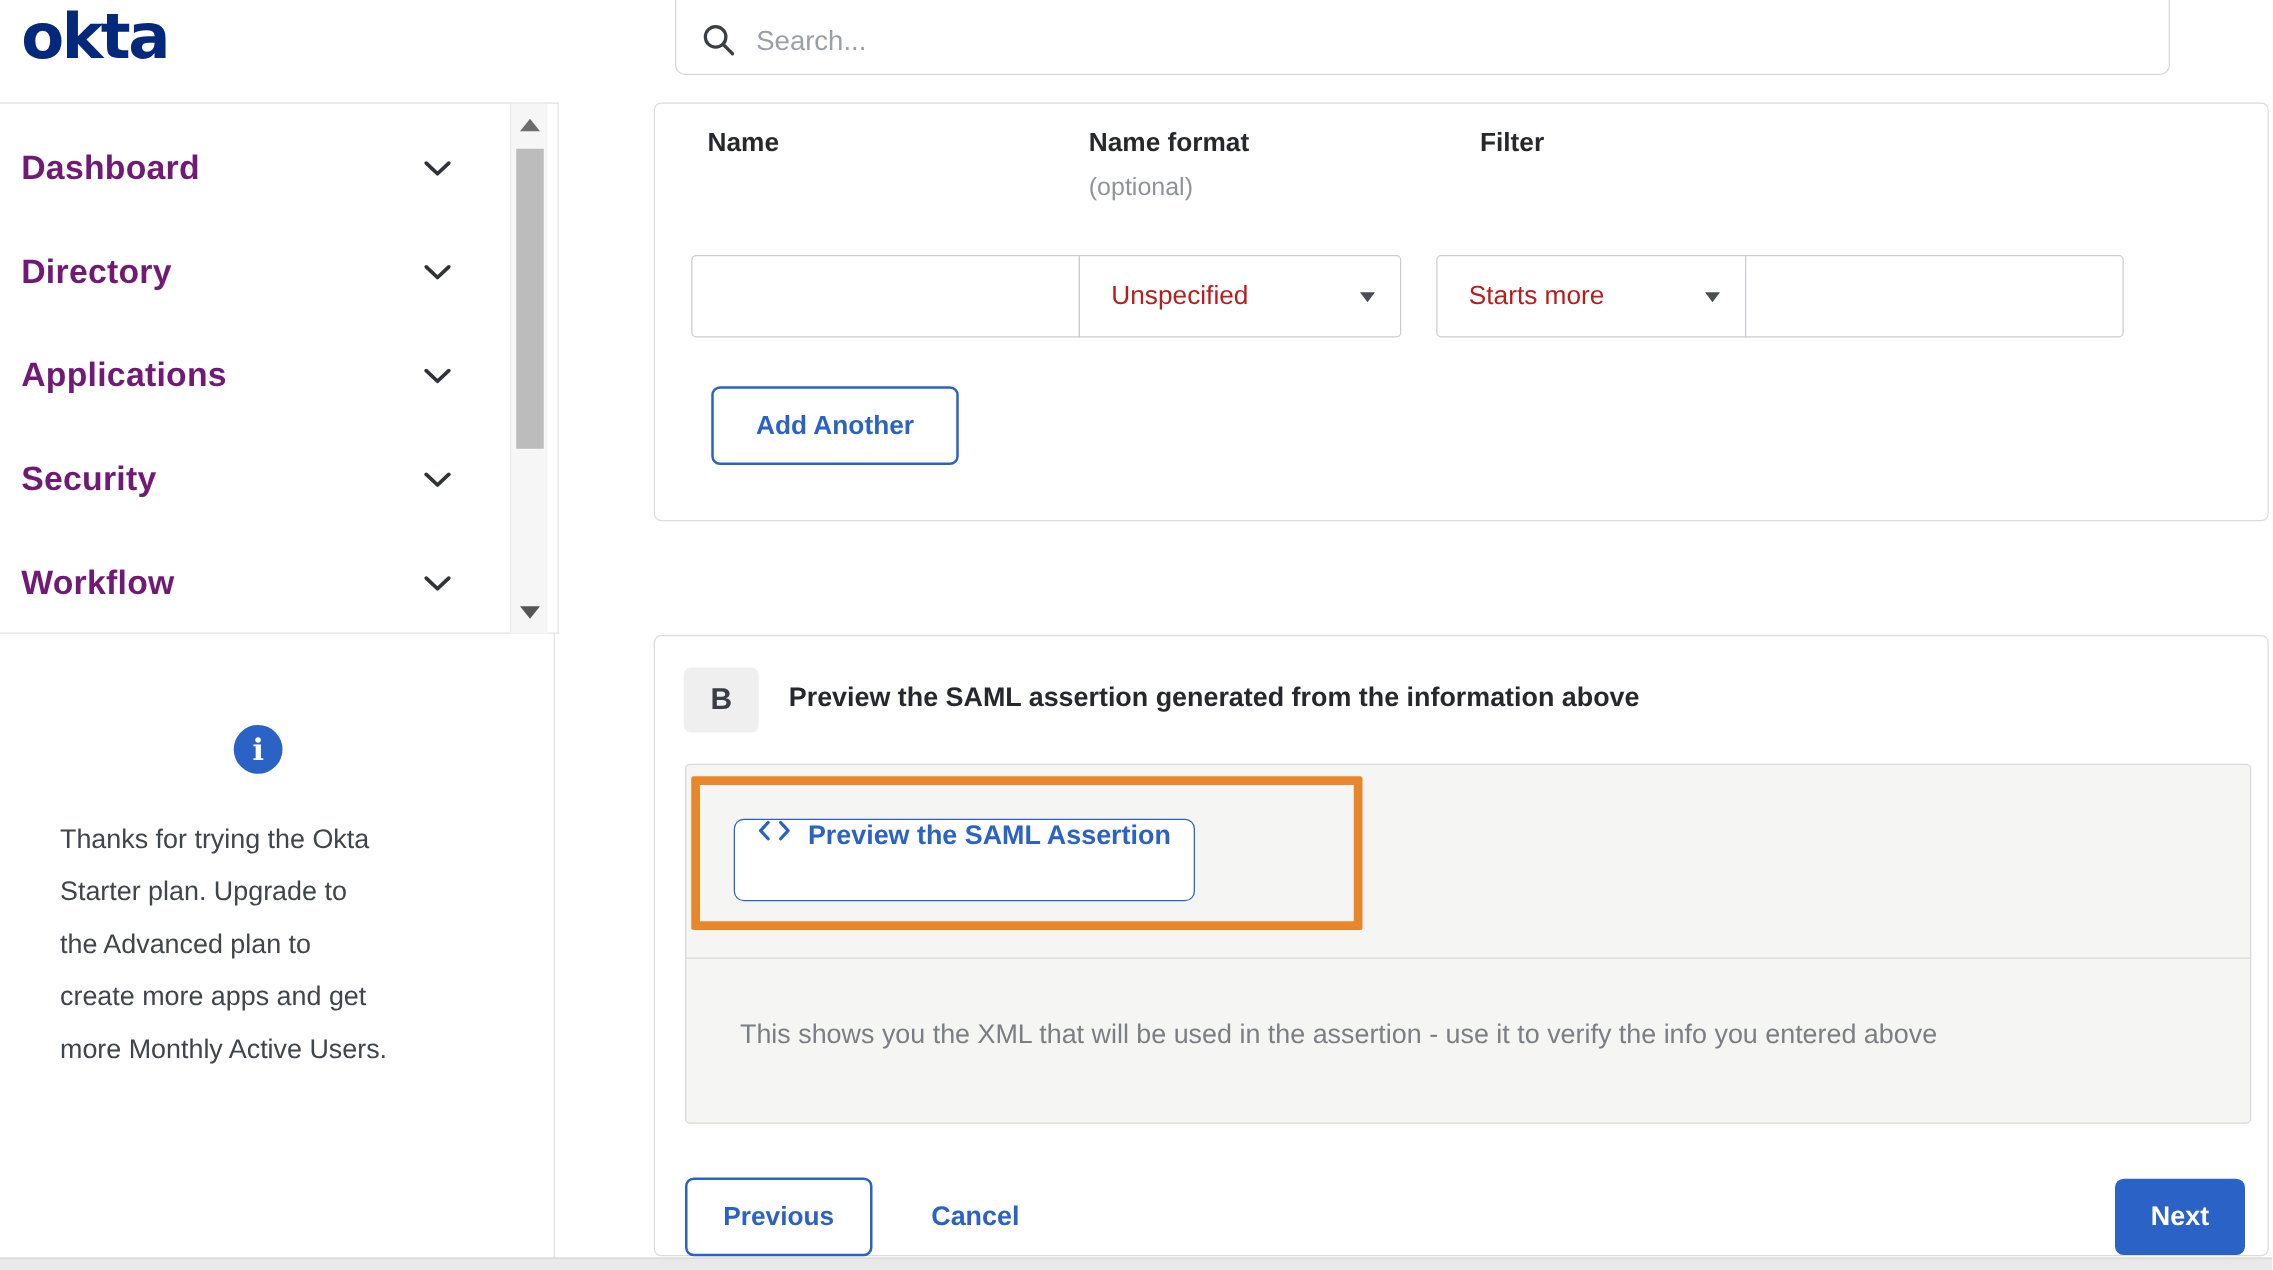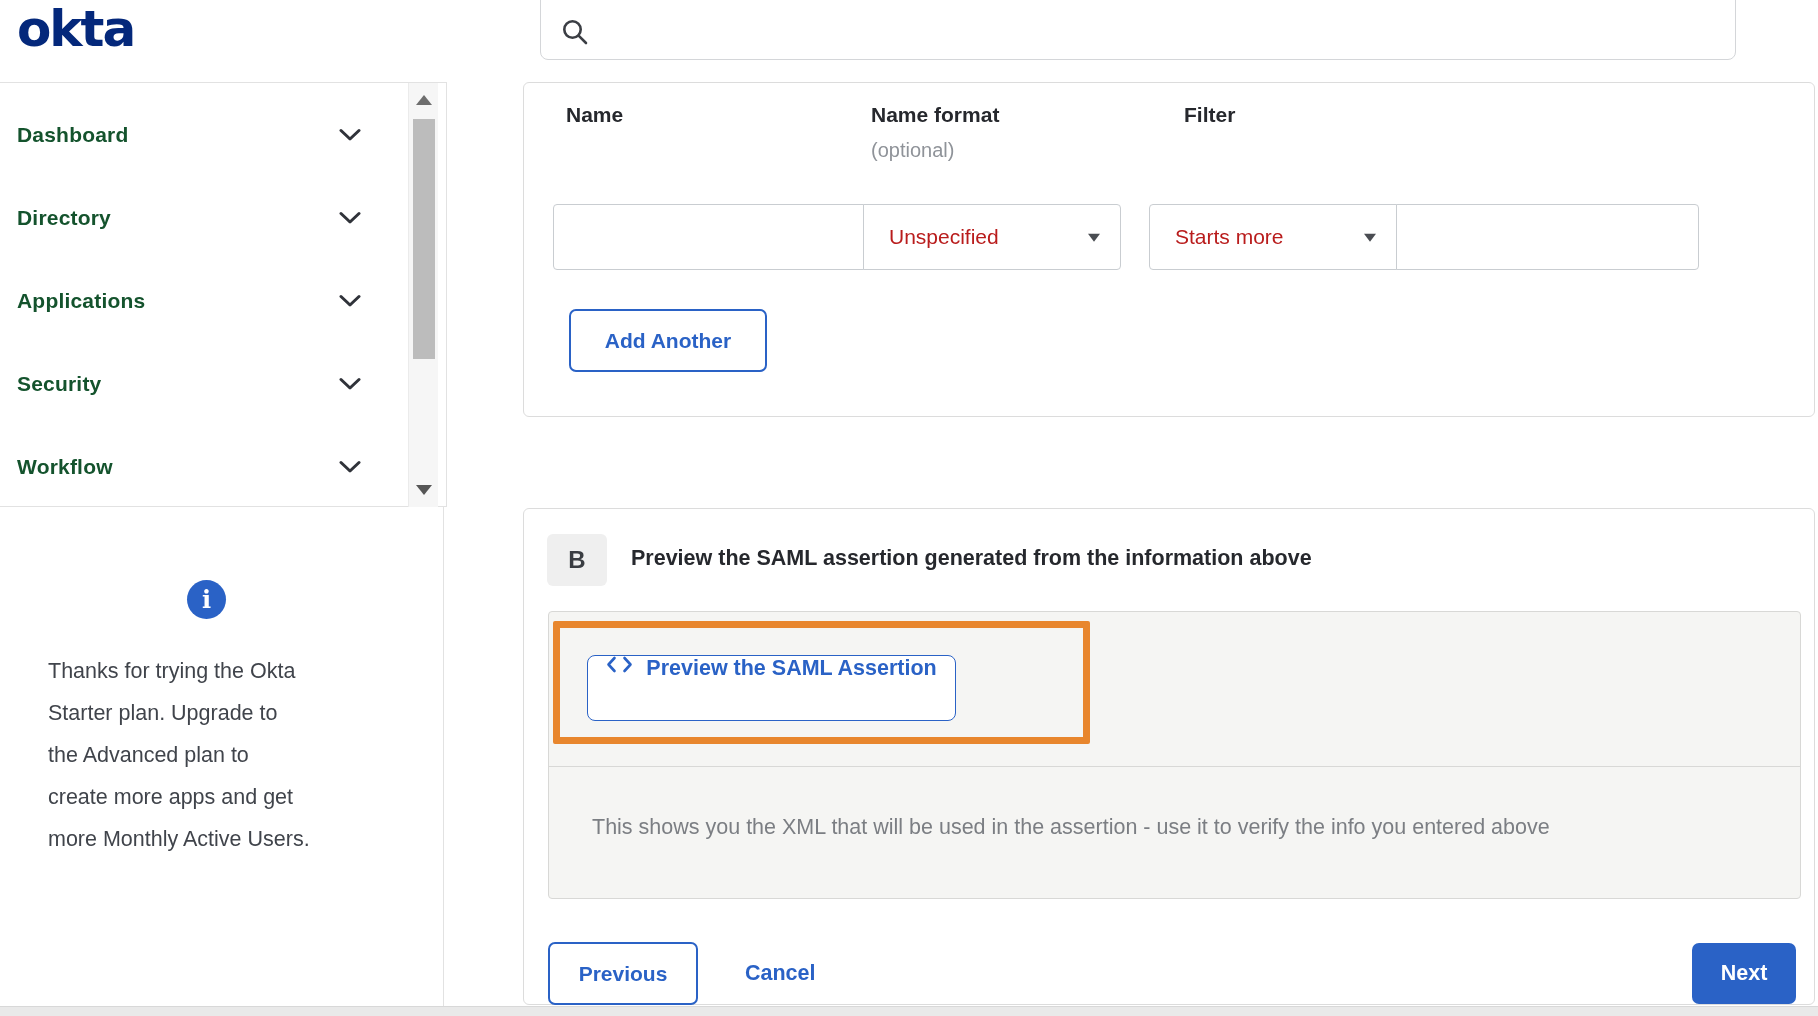--- a/index.html
+++ b/index.html
@@ -26,21 +26,21 @@
   }
   .search-input::placeholder { color:#9aa0a6; }
 
   
   .nav {
     position:absolute; left:0; top:82px; width:447px; height:425px; background:#fff;
     border-top:1px solid #e2e2e2; border-right:1px solid #e2e2e2; border-bottom:1px solid #e2e2e2;
     padding-top:10px;
   }
   .nav-item { position:relative; height:83px; display:flex; align-items:center; padding-left:17px; cursor:pointer; }
-  .nav-item .label { font-size:21px; font-weight:600; color:#14532d; letter-spacing:.2px; }
+  .nav-item .label { font-size:27px; font-weight:600; color:#701a75; letter-spacing:.2px; }
   .nav-item .chev { position:absolute; right:85px; top:50%; transform:translateY(-50%); }
 
   .v-scrollbar {
     position:absolute; left:408px; top:0; width:30px; height:424px;
     background:#f6f6f6; border-left:1px solid #ebebeb;
   }
   .sb-arrow-up, .sb-arrow-down { position:absolute; left:50%; transform:translateX(-50%); width:0; height:0;
     border-left:8px solid transparent; border-right:8px solid transparent; }
   .sb-arrow-up   { top:12px;    border-bottom:10px solid #6e6e6e; }
   .sb-arrow-down { bottom:12px; border-top:10px solid #565656; }
@@ -135,20 +135,21 @@
 
 <div class="page">
 
   <div class="logo">okta</div>
 
   <div class="search-box">
     <svg width="28" height="28" viewBox="0 0 28 28">
       <circle cx="11.5" cy="11.5" r="8.2" fill="none" stroke="#3b3e44" stroke-width="2.6"></circle>
       <line x1="17.6" y1="17.6" x2="25" y2="25" stroke="#3b3e44" stroke-width="2.6" stroke-linecap="round"></line>
     </svg>
+    <input class="search-input" value="" placeholder="Search..." style="">
   </div>
 
   <nav class="nav">
     <div class="nav-item">
       <span class="label">Dashboard</span>
       <svg class="chev" width="22" height="13" viewBox="0 0 22 13">
         <polyline points="2,2 11,10.5 20,2" fill="none" stroke="#30333a" stroke-width="3" stroke-linecap="round" stroke-linejoin="round"></polyline>
         </svg>
     </div>
     <div class="nav-item">

